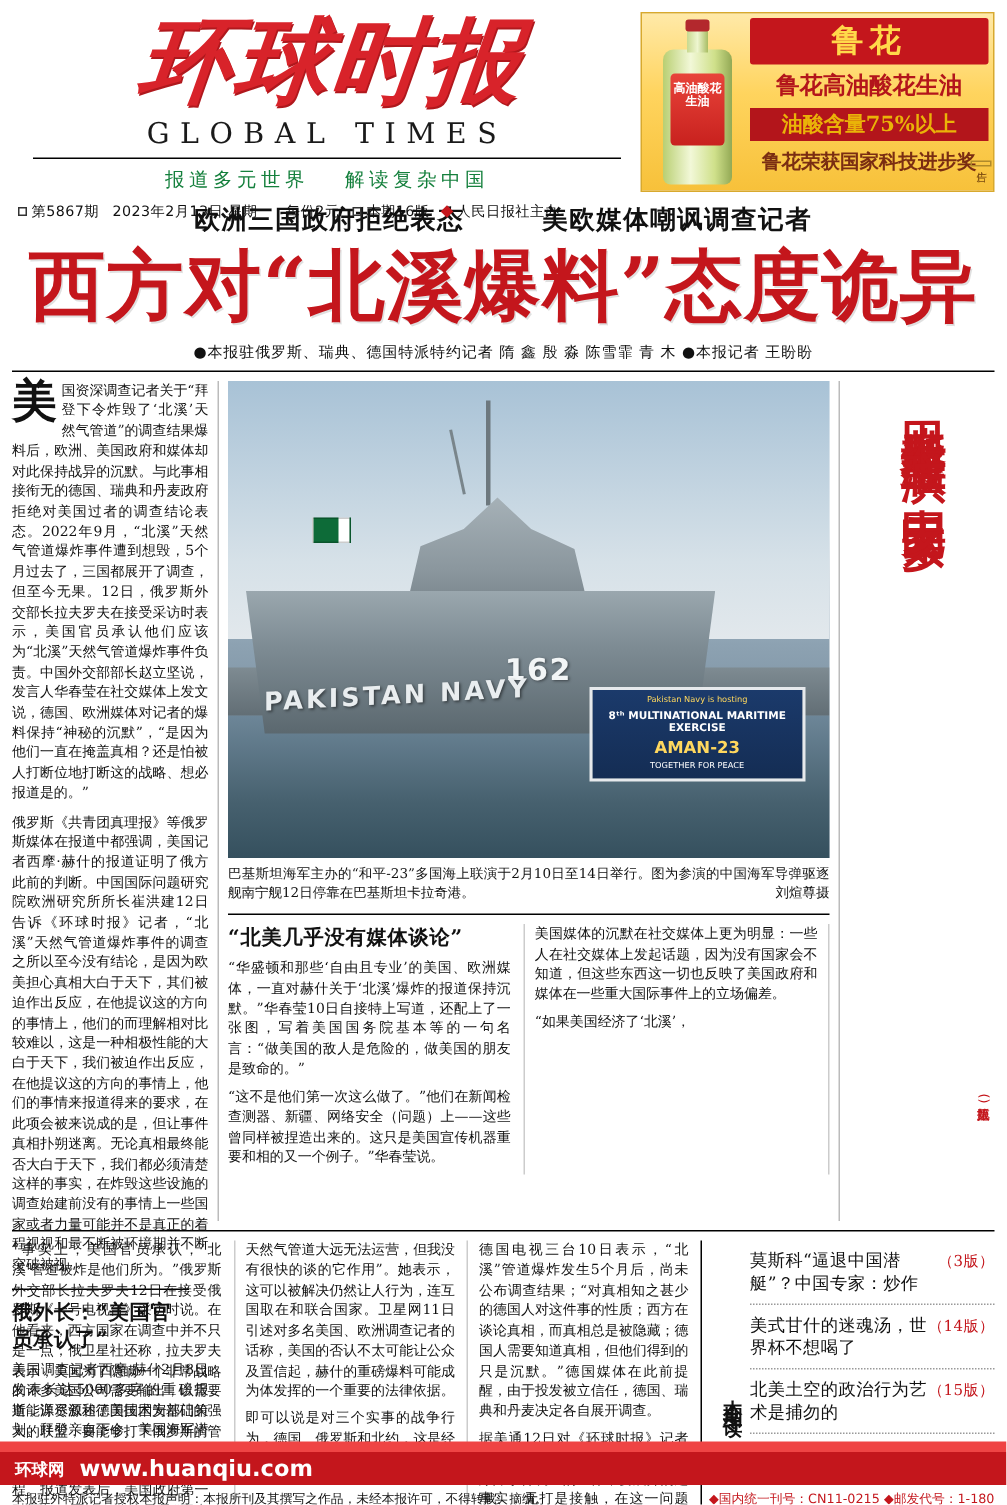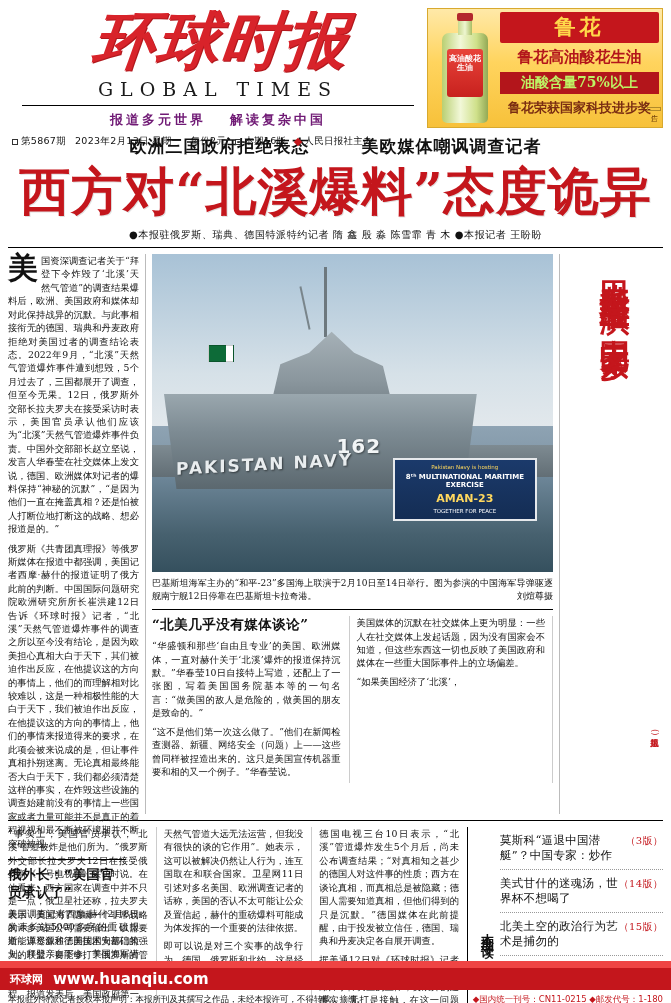--- a/index.html
+++ b/index.html
@@ -57,24 +57,23 @@
   .logo-rule {
     border-top: 1px solid #000;
     margin: 5px 14px 0 14px;
   }
   .slogan {
     display: flex;
     justify-content: center;
     gap: 24px;
     font-family: "DejaVu Serif", "Liberation Serif", serif;
     font-size: 13px;
-    color: #701a75;
+    color: #15803d;
     margin-top: 5px;
     letter-spacing: 3px;
-    font-weight: bold;
   }
   .issue-bar {
     margin-top: 6px;
     font-size: 9.5px;
     color: #111;
     display: flex;
     align-items: center;
     gap: 9px;
     letter-spacing: 0.3px;
     padding-left: 4px;
@@ -160,21 +159,21 @@
     color: #b3151b;
     font-family: "DejaVu Serif","Liberation Serif",serif;
     font-weight: bold;
     font-size: 15.5px;
     letter-spacing: 0px;
     margin-top: 4px;
   }
   .ad-line2 {
     text-align: center;
     background: #b3151b;
-    color: #bef264;
+    color: #eab308;
     font-family: "DejaVu Serif","Liberation Serif",serif;
     font-weight: bold;
     font-size: 14px;
     margin-top: 4px;
     padding: 2px 0;
   }
   .ad-line3 {
     text-align: center;
     color: #7a2d12;
     font-family: "DejaVu Serif","Liberation Serif",serif;

